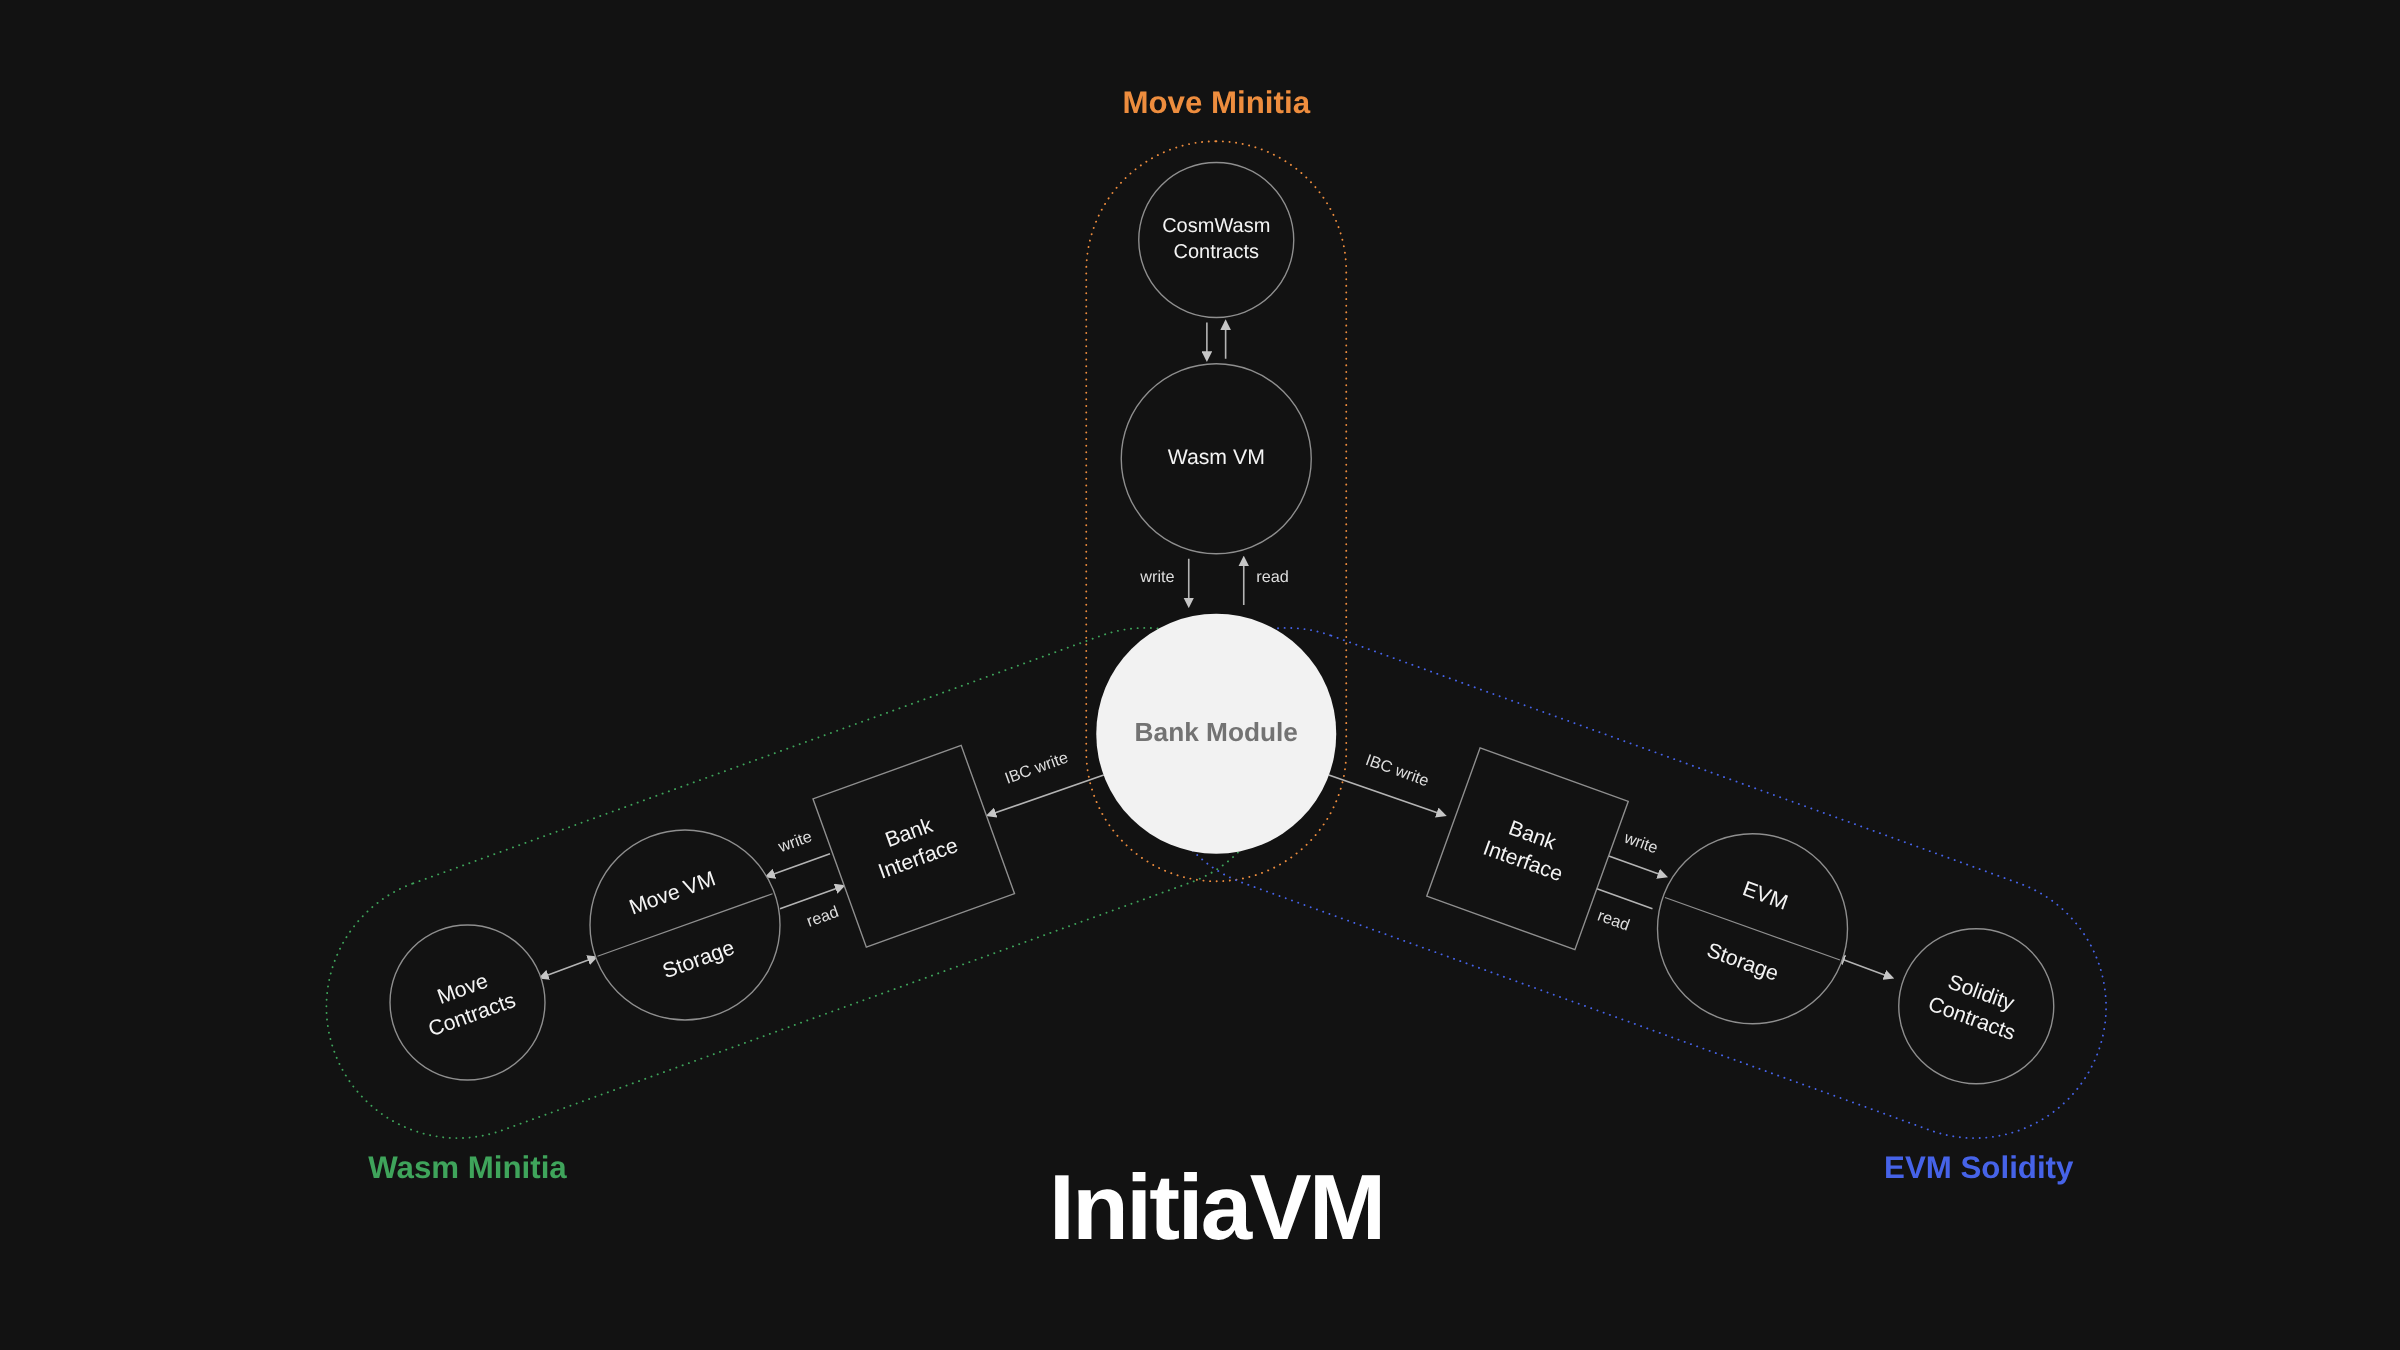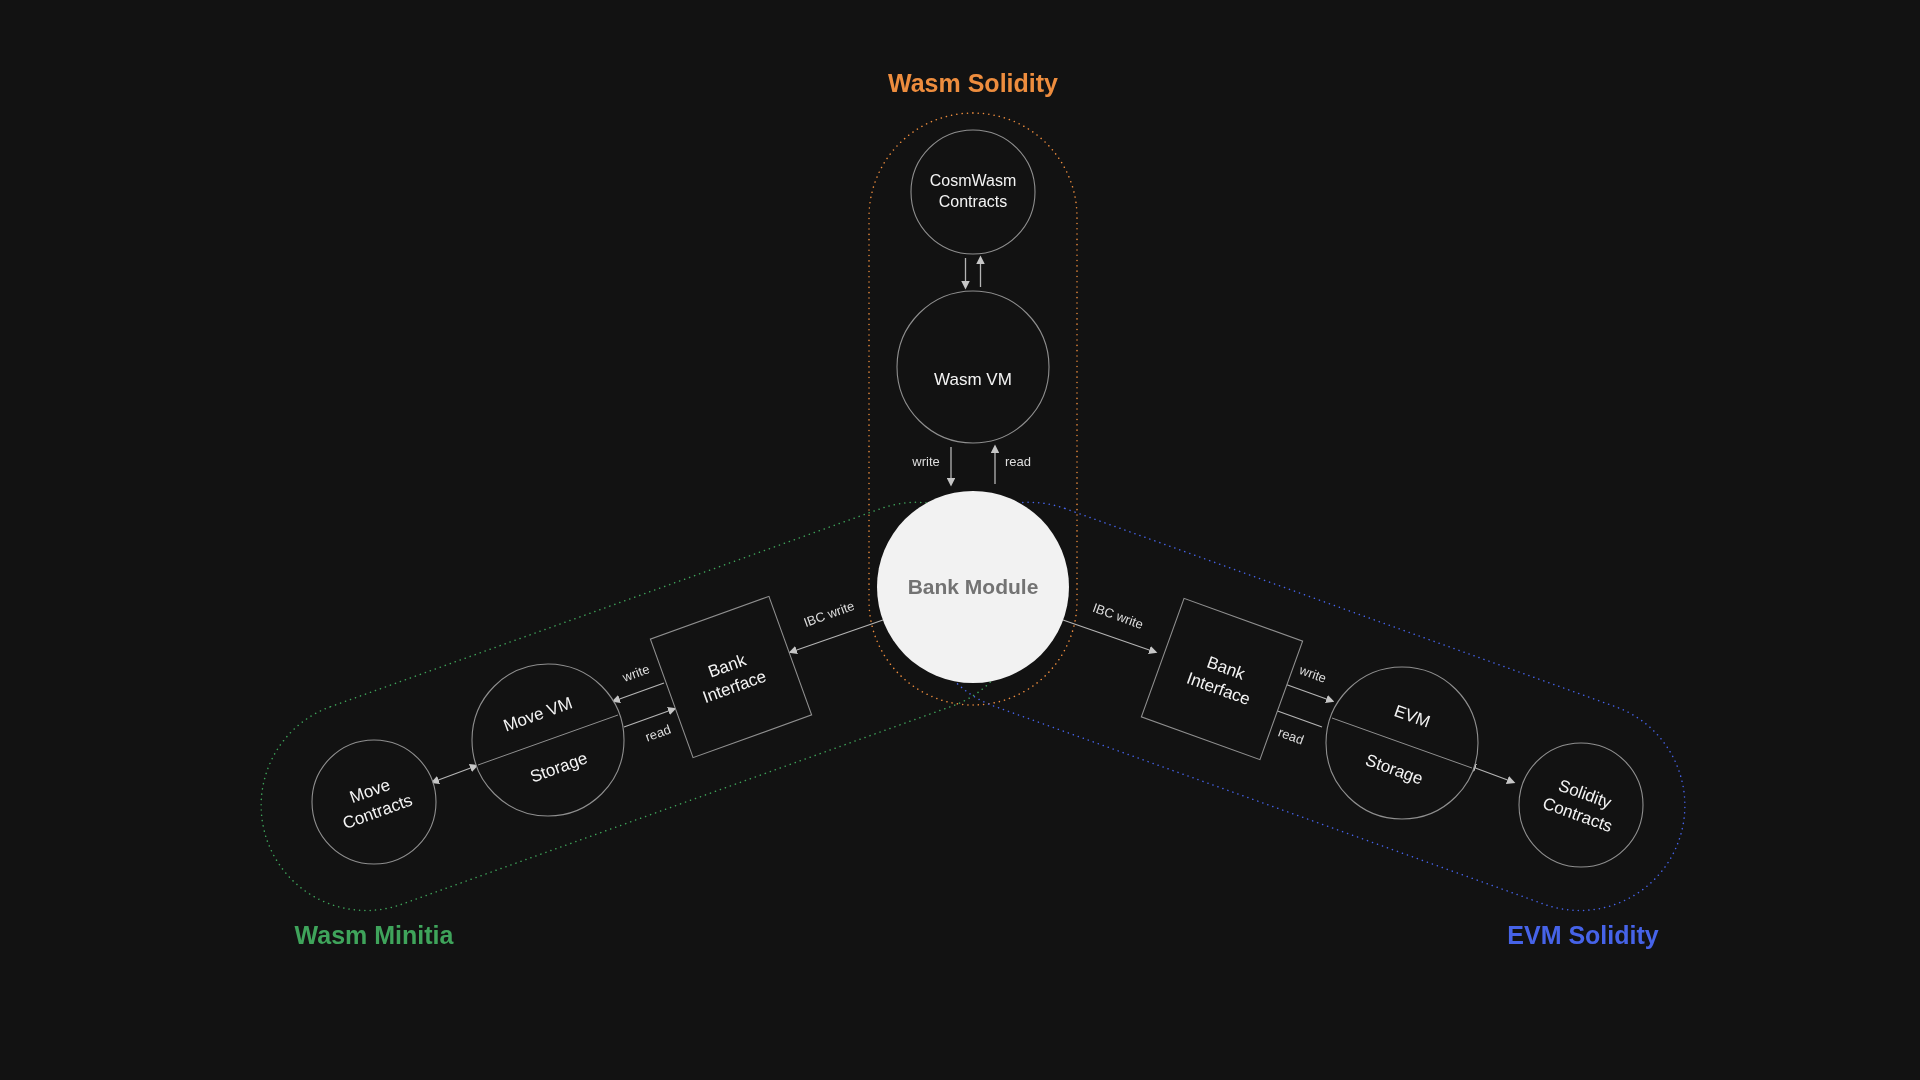--- a/index.html
+++ b/index.html
@@ -71,23 +71,23 @@
     <circle class="node" cx="374" cy="802" r="62"></circle>
 
     <rect class="node" x="1159" y="616" width="126" height="126" transform="rotate(19.8 1222 679)"></rect>
     <circle class="node" cx="1402" cy="743" r="76"></circle>
     <line class="divider" x1="1332" y1="718" x2="1472" y2="768"></line>
     <circle class="node" cx="1581" cy="805" r="62"></circle>
 
     <circle class="bank" cx="973" cy="587" r="96"></circle>
   </svg>
 
-  <div class="label region-label orange-text" style="left:973px;top:83px;transform:translate(-50%,-50%)">Wasm Solidity</div>
+  <div class="label region-label orange-text" style="left:973px;top:83px;transform:translate(-50%,-50%)">Move Minitia</div>
   <div class="label node-label sm" style="left:973px;top:192px;width:112px;transform:translate(-50%,-50%)">CosmWasm Contracts</div>
-  <div class="label node-label" style="left:973px;top:380px;transform:translate(-50%,-50%)">Wasm VM</div>
+  <div class="label node-label" style="left:973px;top:366px;transform:translate(-50%,-50%)">Wasm VM</div>
   <div class="label edge-label" style="left:926px;top:461px;transform:translate(-50%,-50%)">write</div>
   <div class="label edge-label" style="left:1018px;top:461px;transform:translate(-50%,-50%)">read</div>
 
   <div class="label bank-label" style="left:973px;top:587px;transform:translate(-50%,-50%)">Bank Module</div>
 
   <div class="label edge-label" style="left:829px;top:614px;transform:translate(-50%,-50%) rotate(-19.8deg)">IBC write</div>
   <div class="label node-label" style="left:731px;top:677px;width:85px;transform:translate(-50%,-50%) rotate(-19.8deg)">Bank Interface</div>
   <div class="label edge-label" style="left:636px;top:673px;transform:translate(-50%,-50%) rotate(-19.8deg)">write</div>
   <div class="label edge-label" style="left:658px;top:733px;transform:translate(-50%,-50%) rotate(-19.8deg)">read</div>
   <div class="label node-label" style="left:538px;top:715px;transform:translate(-50%,-50%) rotate(-19.8deg)">Move VM</div>
@@ -97,14 +97,15 @@
 
   <div class="label edge-label" style="left:1118px;top:616px;transform:translate(-50%,-50%) rotate(19.8deg)">IBC write</div>
   <div class="label node-label" style="left:1222px;top:679px;width:85px;transform:translate(-50%,-50%) rotate(19.8deg)">Bank Interface</div>
   <div class="label edge-label" style="left:1313px;top:674px;transform:translate(-50%,-50%) rotate(19.8deg)">write</div>
   <div class="label edge-label" style="left:1291px;top:736px;transform:translate(-50%,-50%) rotate(19.8deg)">read</div>
   <div class="label node-label" style="left:1412px;top:717px;transform:translate(-50%,-50%) rotate(19.8deg)">EVM</div>
   <div class="label node-label" style="left:1394px;top:770px;transform:translate(-50%,-50%) rotate(19.8deg)">Storage</div>
   <div class="label node-label" style="left:1581px;top:805px;width:95px;transform:translate(-50%,-50%) rotate(19.8deg)">Solidity Contracts</div>
   <div class="label region-label blue-text" style="left:1583px;top:935px;transform:translate(-50%,-50%)">EVM Solidity</div>
 
+  <div class="label title" style="left:973px;top:966px;transform:translate(-50%,-50%)">InitiaVM</div>
 
 </div>
 
 </body></html>

